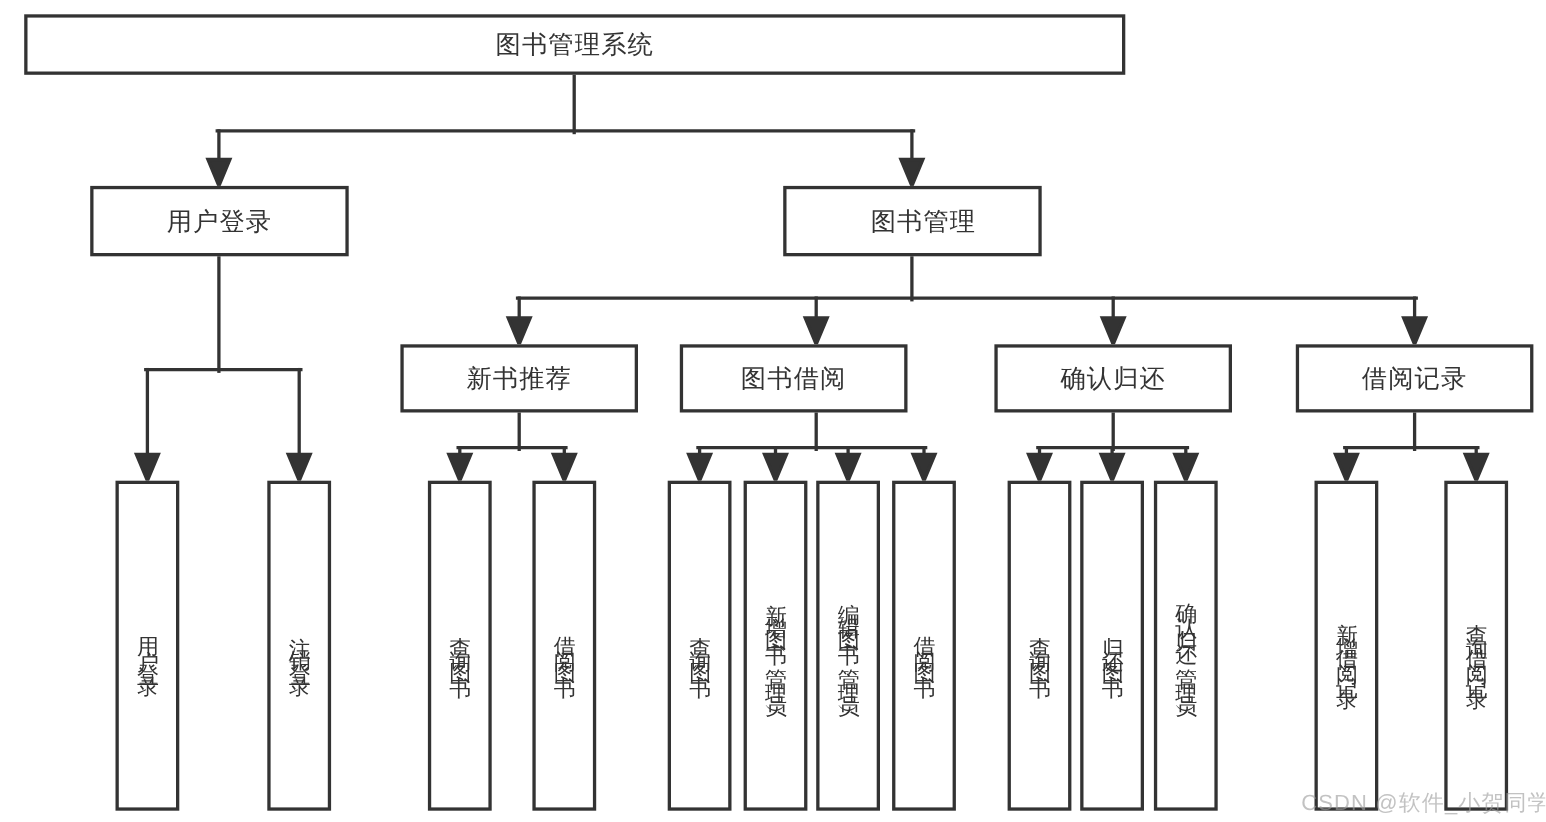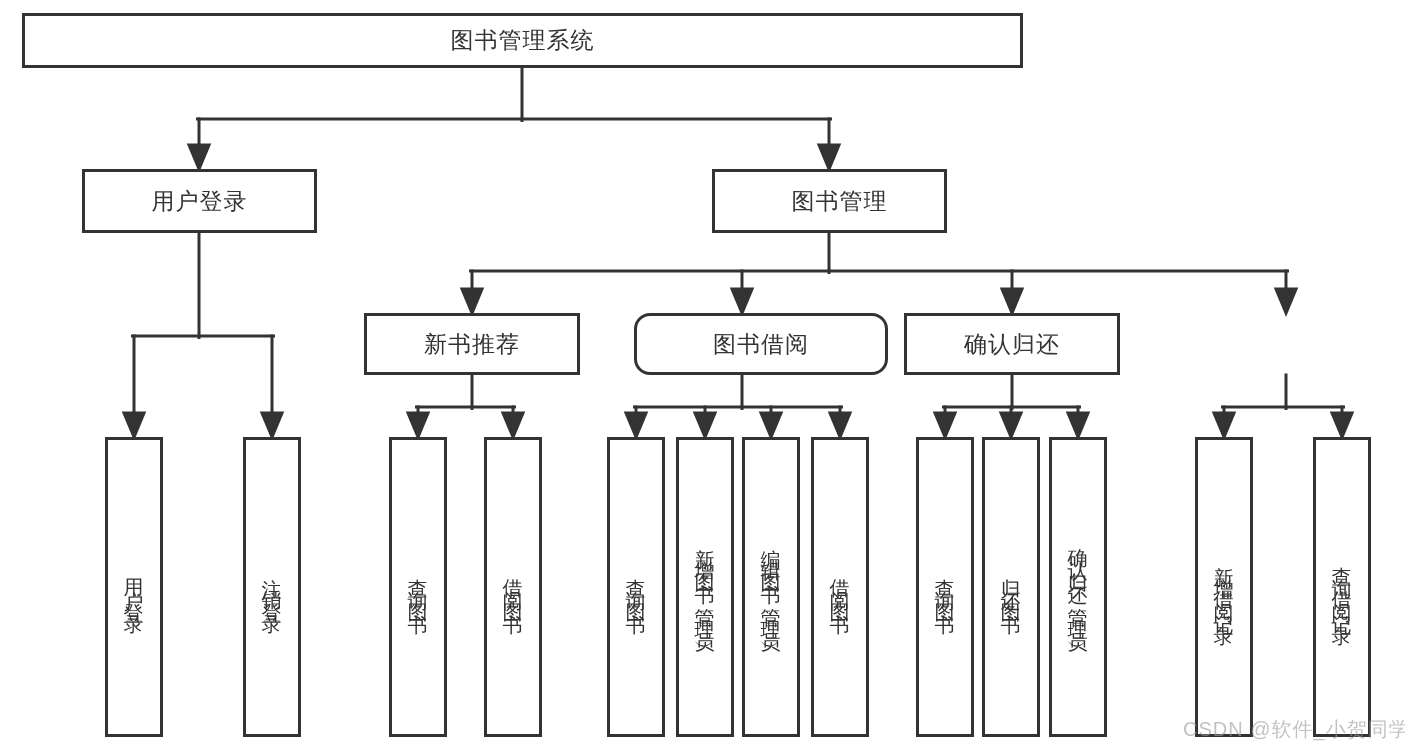--- a/index.html
+++ b/index.html
@@ -125,25 +125,28 @@
   <div class="box hbox" style="left:82px; top:169px; width:235px; height:64px;">
     <span>用户登录</span>
   </div>
   <div class="box hbox" style="left:712px; top:169px; width:235px; height:64px;padding-left:20px;">
     <span>图书管理</span>
   </div>
 
   <div class="box hbox" style="left:364px; top:313px; width:216px; height:62px;justify-content:center;">
     <span>新书推荐</span>
   </div>
-  <div class="box hbox" style="left:634px; top:313px; width:254px; height:62px;border-radius:16px;">
+  <div class="box hbox" style="left:618px; top:313px; width:207px; height:62px;">
     <span>图书借阅</span>
   </div>
   <div class="box hbox" style="left:904px; top:313px; width:216px; height:62px;">
     <span>确认归还</span>
+  </div>
+  <div class="box hbox" style="left:1178px; top:313px; width:216px; height:62px;">
+    <span>借阅记录</span>
   </div>
 
   <div class="box vbox" style="left:105px; top:437px; width:58px; height:300px;">
     <span class="vlabel">用户登录</span>
   </div>
   <div class="box vbox" style="left:243px; top:437px; width:58px; height:300px;">
     <span class="vlabel">注销登录</span>
   </div>
 
   <div class="box vbox" style="left:389px; top:437px; width:58px; height:300px;">

